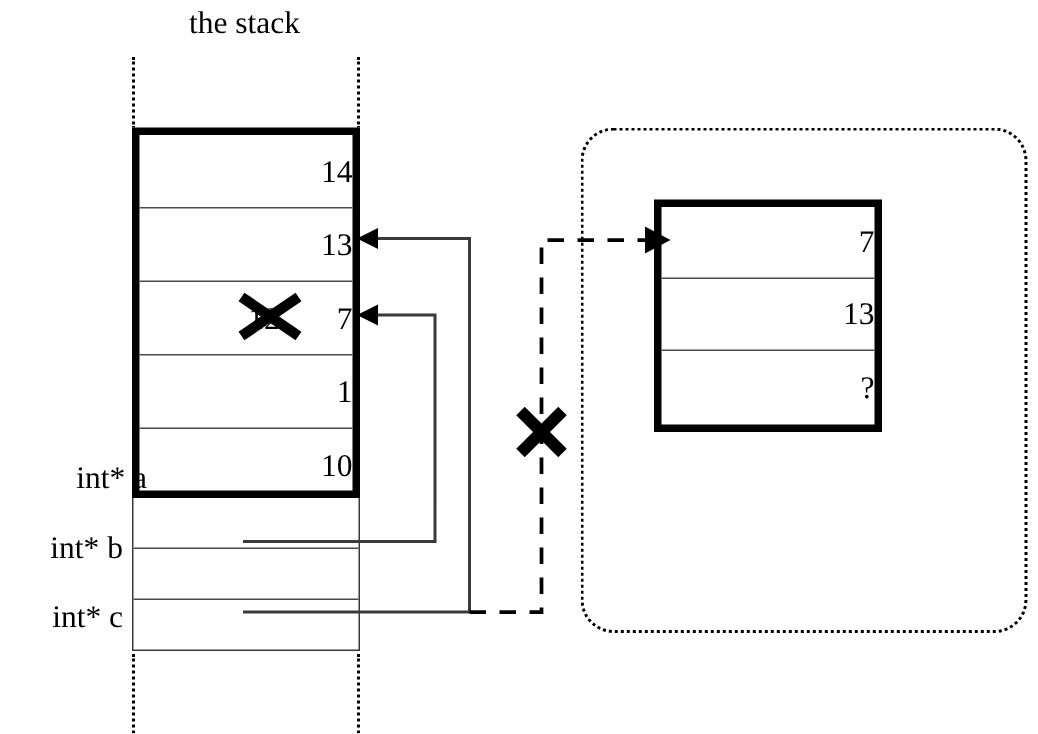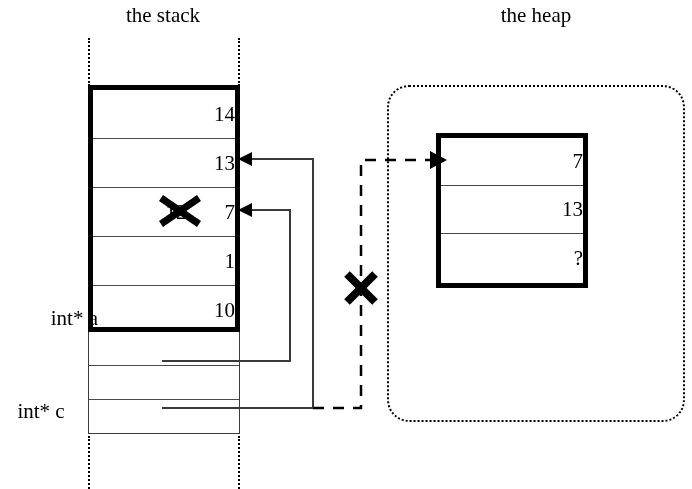--- a/index.html
+++ b/index.html
@@ -126,21 +126,20 @@
     width: 692px; height: 489px;
     pointer-events: none;
   }
 </style>
 </head>
 <body>
 
 <div id="canvas">
 
   <div class="title" id="stack-title">the stack</div>
-  <div class="title" id="heap-title">the heap</div>
 
   <div class="stack-guide" style="left:88px; top:38px; height:48px;"></div>
   <div class="stack-guide" style="left:238px; top:38px; height:48px;"></div>
   <div class="stack-guide" style="left:88px; top:436px; height:53px;"></div>
   <div class="stack-guide" style="left:238px; top:436px; height:53px;"></div>
 
   <div id="heap-region"></div>
 
   <div id="stack-array">
     <div class="cell">
@@ -167,21 +166,22 @@
     </div>
   </div>
 
   <div id="stack-ptrs">
     <div class="cell"></div>
     <div class="cell"></div>
     <div class="cell"></div>
   </div>
 
   <div class="var-label" style="left:0px; top:306px; width:82px;margin-left:16px;">int* a</div>
-  <div class="var-label" style="left:0px; top:399px; width:82px;text-align:center;">int* c</div>
+  <div class="var-label" style="left:0px; top:353px; width:82px;">int* b</div>
+  <div class="var-label" style="left:0px; top:399px; width:82px;">int* c</div>
 
   <div id="heap-box">
     <div class="cell">
       <span>7</span>
     </div>
     <div class="cell">
       <span>13</span>
     </div>
     <div class="cell">
       <span>?</span>

